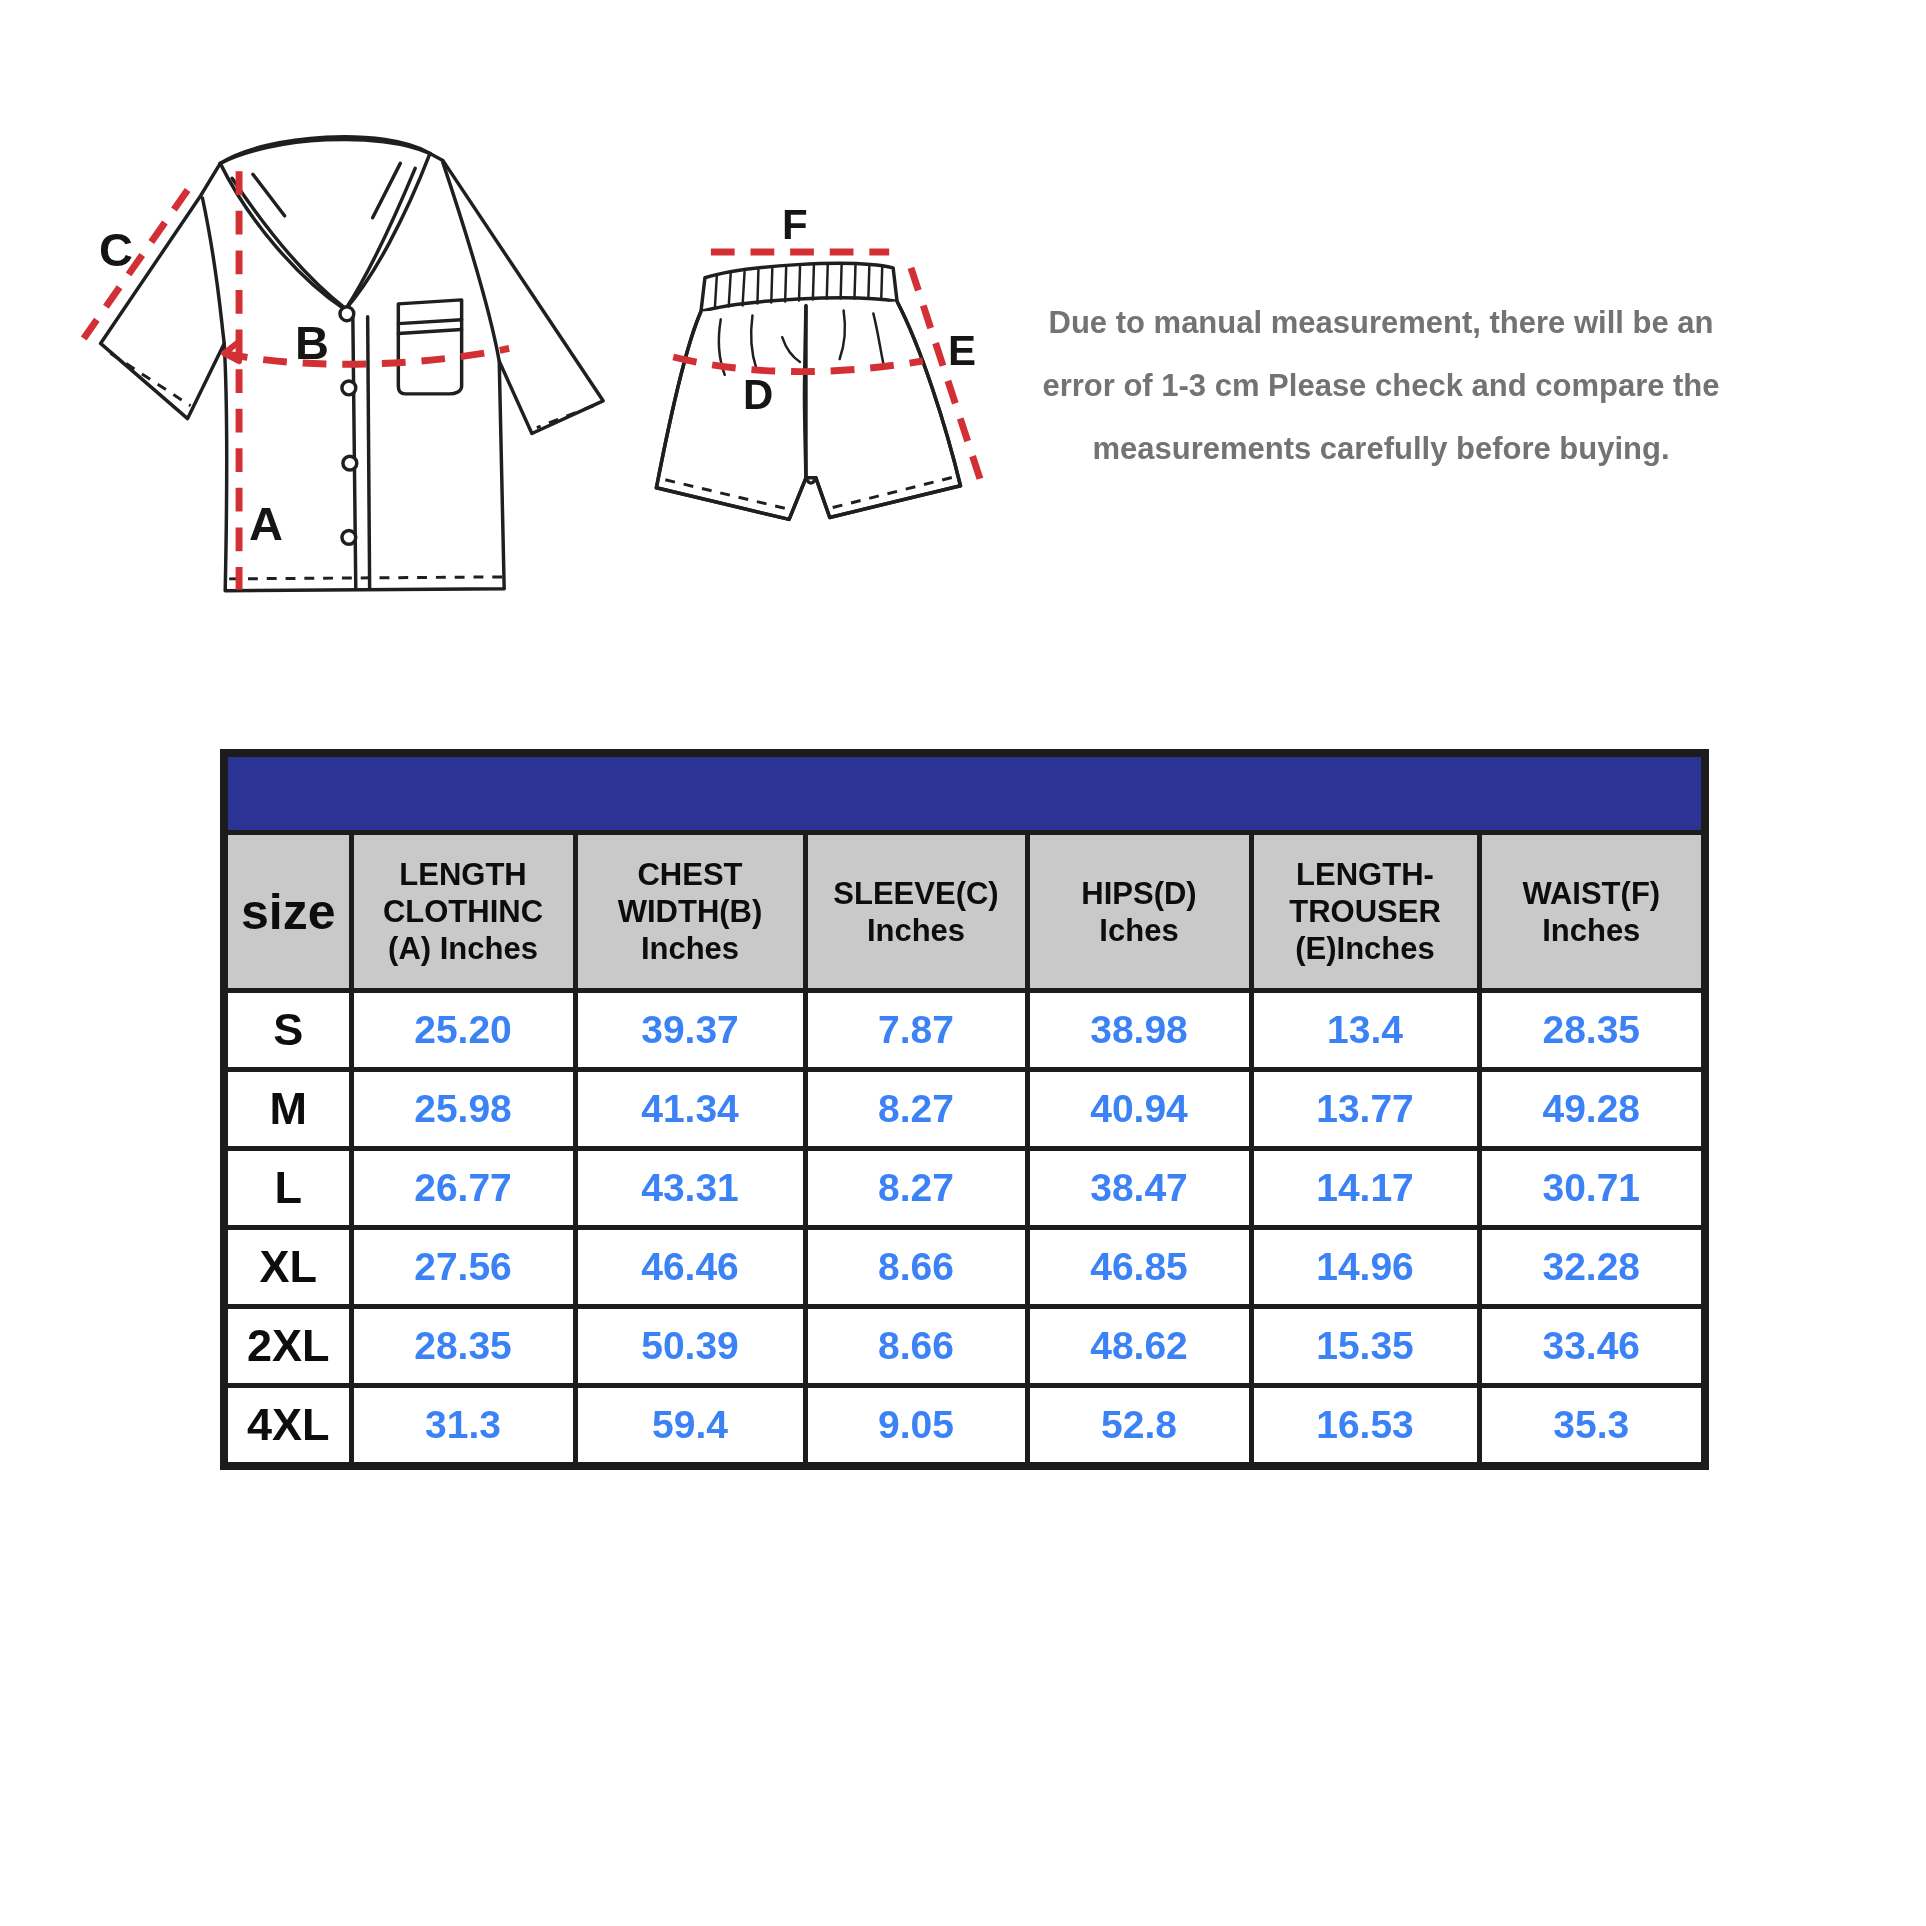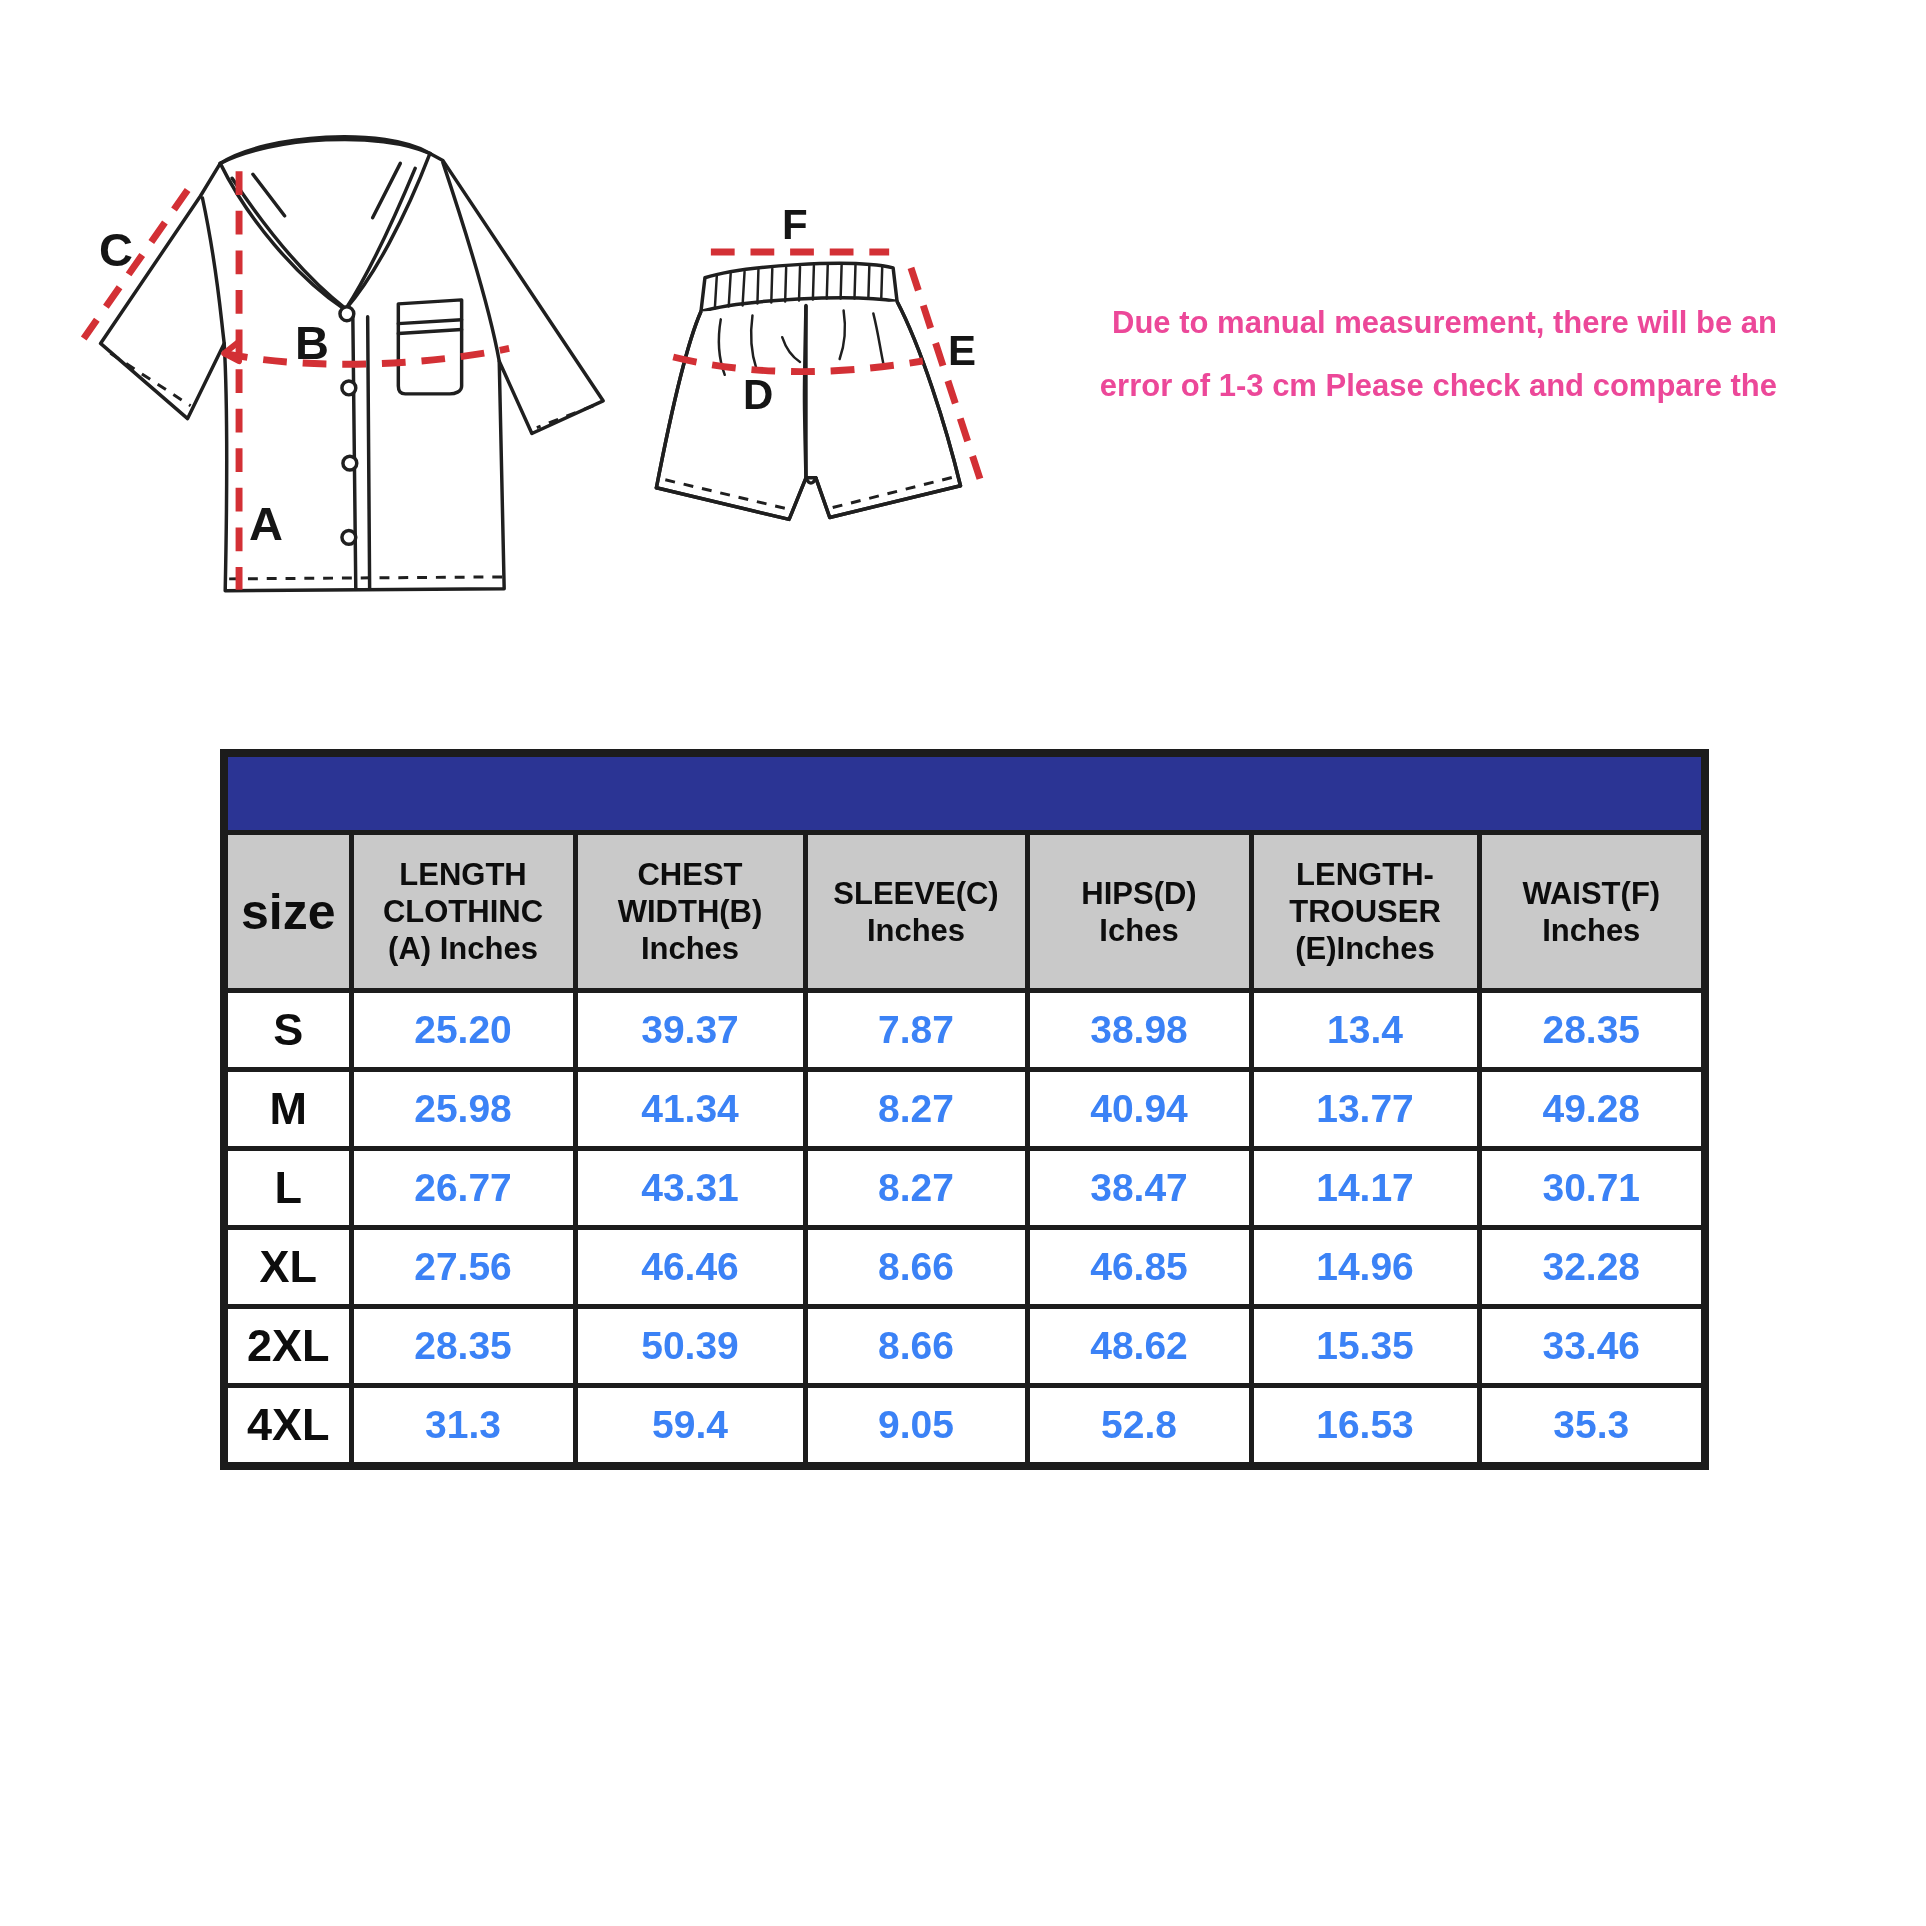--- a/index.html
+++ b/index.html
@@ -14,22 +14,22 @@
     font-family:"Liberation Sans", sans-serif;
   }
   .lbl-big{font-size:47px;}
   .lbl-mid{font-size:42px;}
   
   #note-title{
     position:absolute;left:1000px;top:196px;width:762px;text-align:center;
     font-size:75px;font-weight:bold;letter-spacing:2px;color:#0d0d0d;
   }
   #note-lines{
-    position:absolute;left:985px;top:291px;width:792px;text-align:right;
-    font-size:31px;font-weight:bold;line-height:63px;color:#ec4899;
+    position:absolute;left:985px;top:291px;width:792px;text-align:center;
+    font-size:31px;font-weight:bold;line-height:63px;color:#737373;
   }
   
   #size-table{
     position:absolute;left:220px;top:749px;width:1319px;
     border-collapse:collapse;table-layout:fixed;
     font-family:"Liberation Sans", sans-serif;
     border-radius:10px;
   }
   #size-table td,#size-table th{border:5px solid #1c1c1c;text-align:center;vertical-align:middle;}
   #size-table{border:8px solid #1c1c1c;}
@@ -130,20 +130,21 @@
   <div class="diagram-label lbl-big" style="left:99px;top:226px;">C</div>
   <div class="diagram-label lbl-big" style="left:295px;top:319px;">B</div>
   <div class="diagram-label lbl-big" style="left:249px;top:500px;">A</div>
   <div class="diagram-label lbl-mid" style="left:782px;top:204px;">F</div>
   <div class="diagram-label lbl-mid" style="left:948px;top:330px;">E</div>
   <div class="diagram-label lbl-mid" style="left:743px;top:374px;">D</div>
 
   <div id="note-lines">
     <div>Due to manual measurement, there will be an</div>
     <div>error of 1-3 cm Please check and compare the</div>
+    <div>measurements carefully before buying.</div>
   </div>
 
   <table id="size-table">
     <colgroup>
       <col style="width:127px">
         <col style="width:224px">
         <col style="width:230px">
       <col style="width:222px">
         <col style="width:224px">
         <col style="width:228px">

